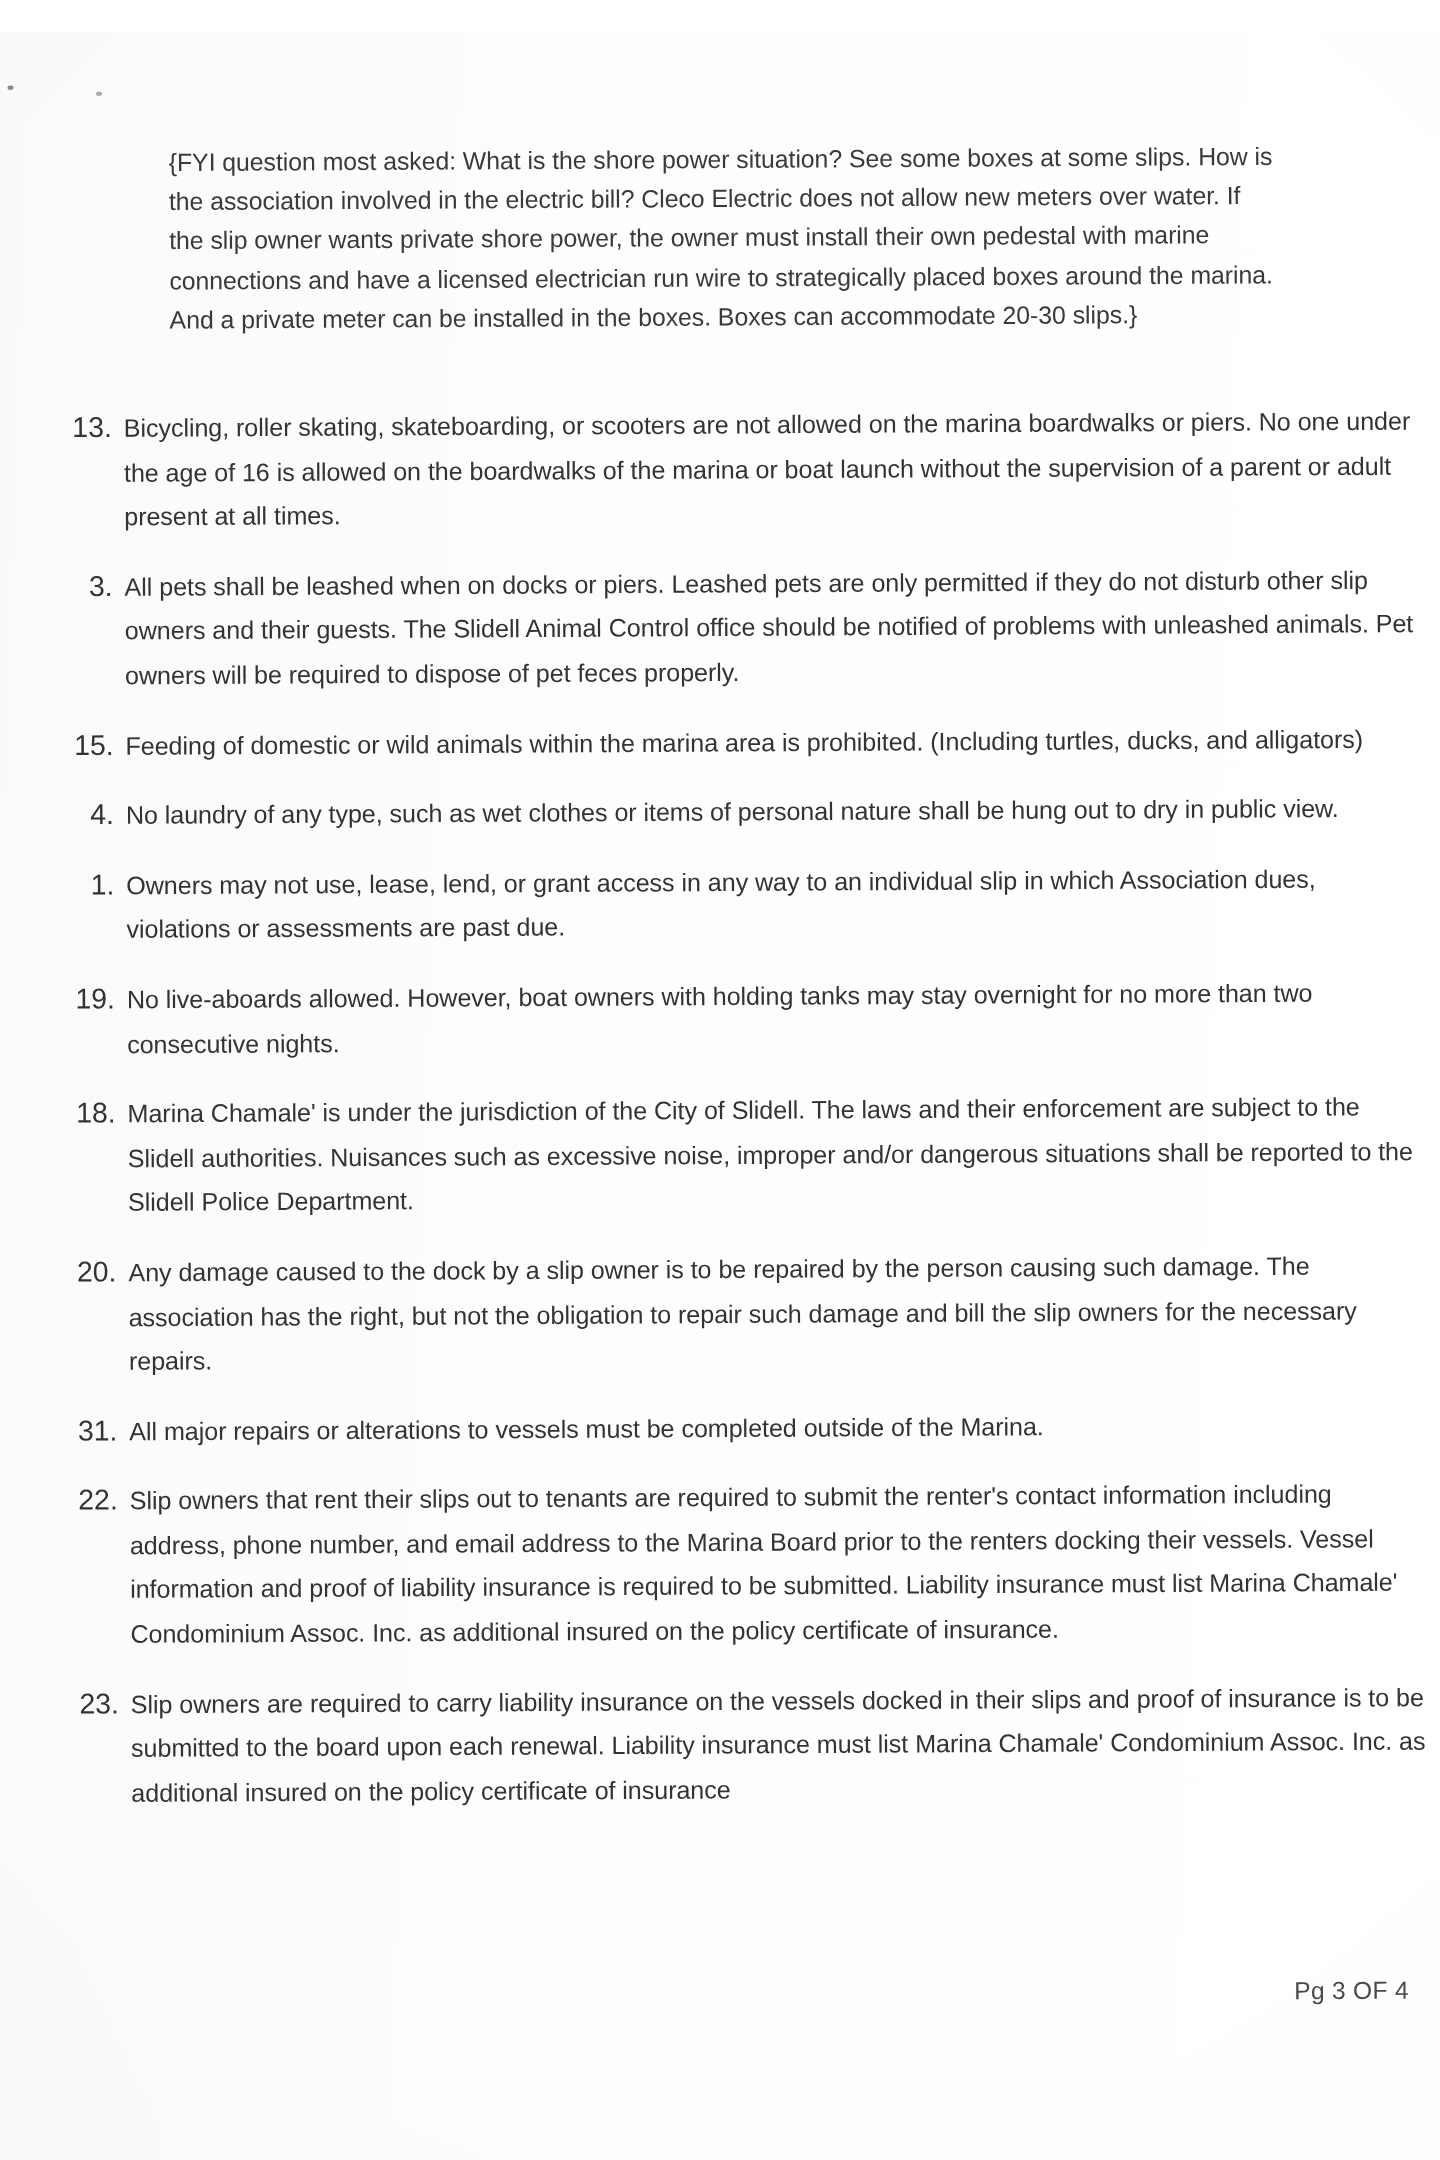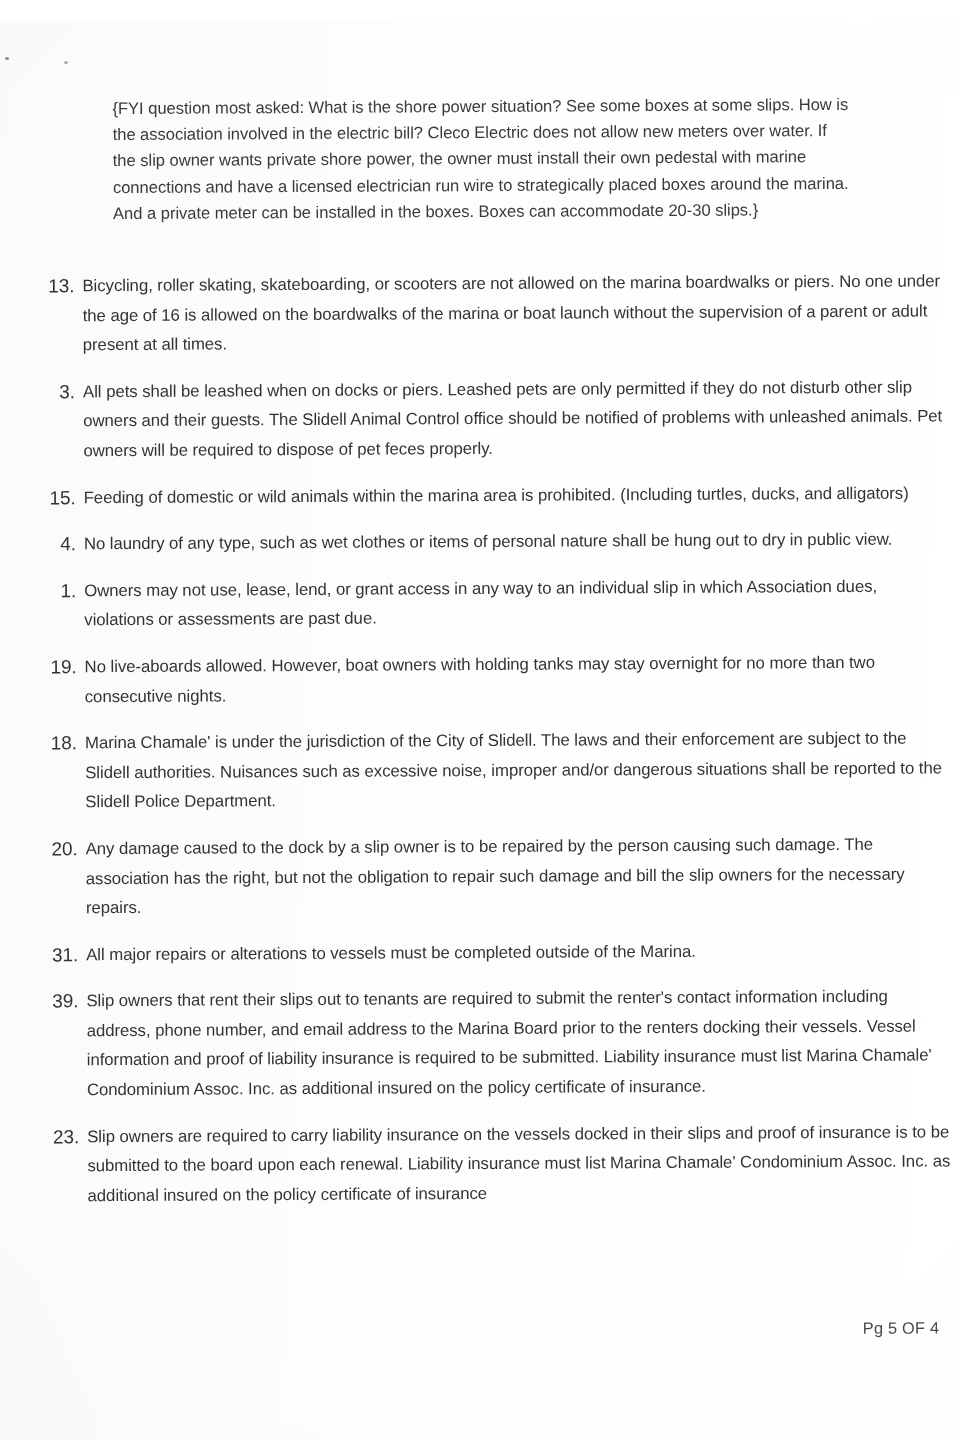--- a/index.html
+++ b/index.html
@@ -205,32 +205,32 @@
         <span class="num">20.</span>
         <span class="body">Any damage caused to the dock by a slip owner is to be repaired by the person causing such damage.  The association has the right, but not the obligation to repair such damage and bill the slip owners for the necessary repairs.</span>
       </li>
 
       <li>
         <span class="num">31.</span>
         <span class="body">All major repairs or alterations to vessels must be completed outside of the Marina.</span>
       </li>
 
       <li>
-        <span class="num">39.</span>
+        <span class="num">22.</span>
         <span class="body">Slip owners that rent their slips out to tenants are required to submit the renter's contact information including address, phone number, and email address to the Marina Board prior to the renters docking their vessels. Vessel information and proof of liability insurance is required to be submitted.  Liability insurance must list Marina Chamale' Condominium Assoc. Inc. as additional insured on the policy certificate of insurance.</span>
       </li>
 
       <li>
         <span class="num">23.</span>
         <span class="body">Slip owners are required to carry liability insurance on the vessels docked in their slips and proof of insurance is to be submitted to the board upon each renewal.  Liability insurance must list Marina Chamale' Condominium Assoc. Inc. as additional insured on the policy certificate of insurance</span>
       </li>
 
     </ol>
 
-    <div class="page-footer">Pg 5 OF 4</div>
+    <div class="page-footer">Pg 3 OF 4</div>
 
   </div>
 
   <div class="scan-edge"></div>
   <div class="scan-edge-2"></div>
   <div class="scan-edge-3"></div>
 
 </div>
 
 </body></html>

